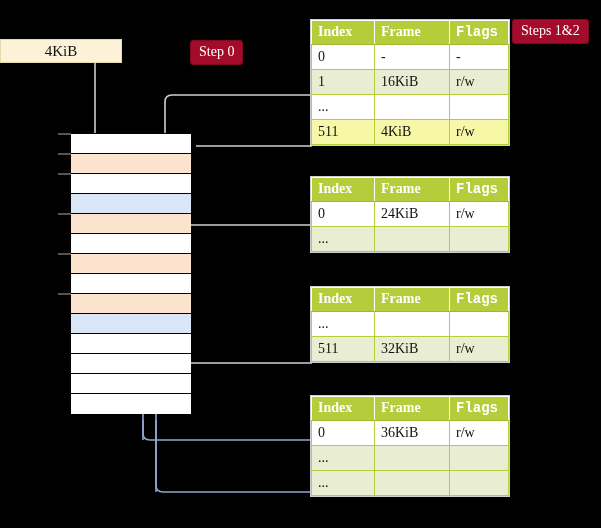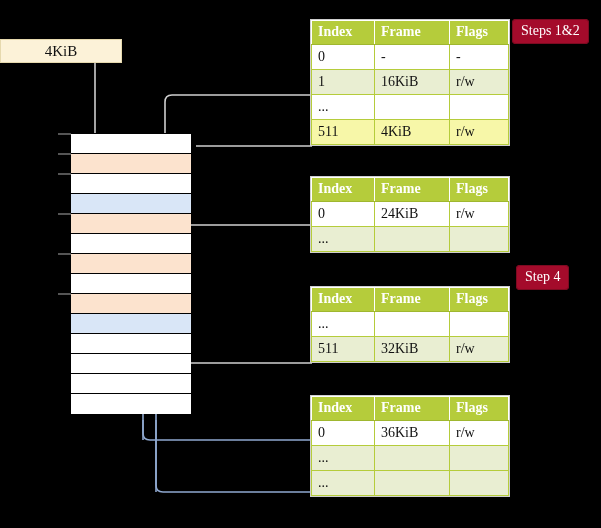--- a/index.html
+++ b/index.html
@@ -74,21 +74,21 @@
     background: #e9eed2;
   }
   .pt td.hl, .pt tr.alt td.hl {
     background: #f7f7a8;
   }
   .pt td.c-index { width: 50px; }
   .pt td.c-frame { width: 62px; }
   .pt td.c-flags { width: 46px; }
   .pt th.c-index { width: 50px; }
   .pt th.c-frame { width: 62px; }
-  .pt th.c-flags { width: 46px; }
+  .pt th.c-flags { width: 46px; font-family: Liberation Mono, monospace; }
 
   
   #memcol {
     position: absolute;
     left: 70px;
     top: 133px;
     width: 120px;
     height: 280px;
     border: 1px solid #000000;
     box-sizing: border-box;
@@ -186,22 +186,22 @@
 
     <g>
       <path d="M312,492 L163,492 Q156,492 156,485 L156,420" fill="none" stroke="#8fa8cf" stroke-width="1.6"></path>
     </g>
   </svg>
 
   <div class="page-box" style="left:0px; top:39px; width:120px;">
     <span>4KiB</span>
   </div>
 
+  <div class="step-badge" style="left:190px; top:40px;">Step 0</div>
   <div class="step-badge" style="left:512px; top:19px;">Steps 1&amp;2</div>
-  <div class="step-badge" style="left:516px; top:265px;">Step 4</div>
 
   <div id="memcol">
       <div class="memrow" style="top: 0px;"></div>
       <div class="memrow orange" style="top: 20px;"></div>
       <div class="memrow" style="top: 40px;"></div>
       <div class="memrow blue" style="top: 60px;"></div>
       <div class="memrow orange" style="top: 80px;"></div>
       <div class="memrow" style="top: 100px;"></div>
       <div class="memrow orange" style="top: 120px;"></div>
       <div class="memrow" style="top: 140px;"></div>

